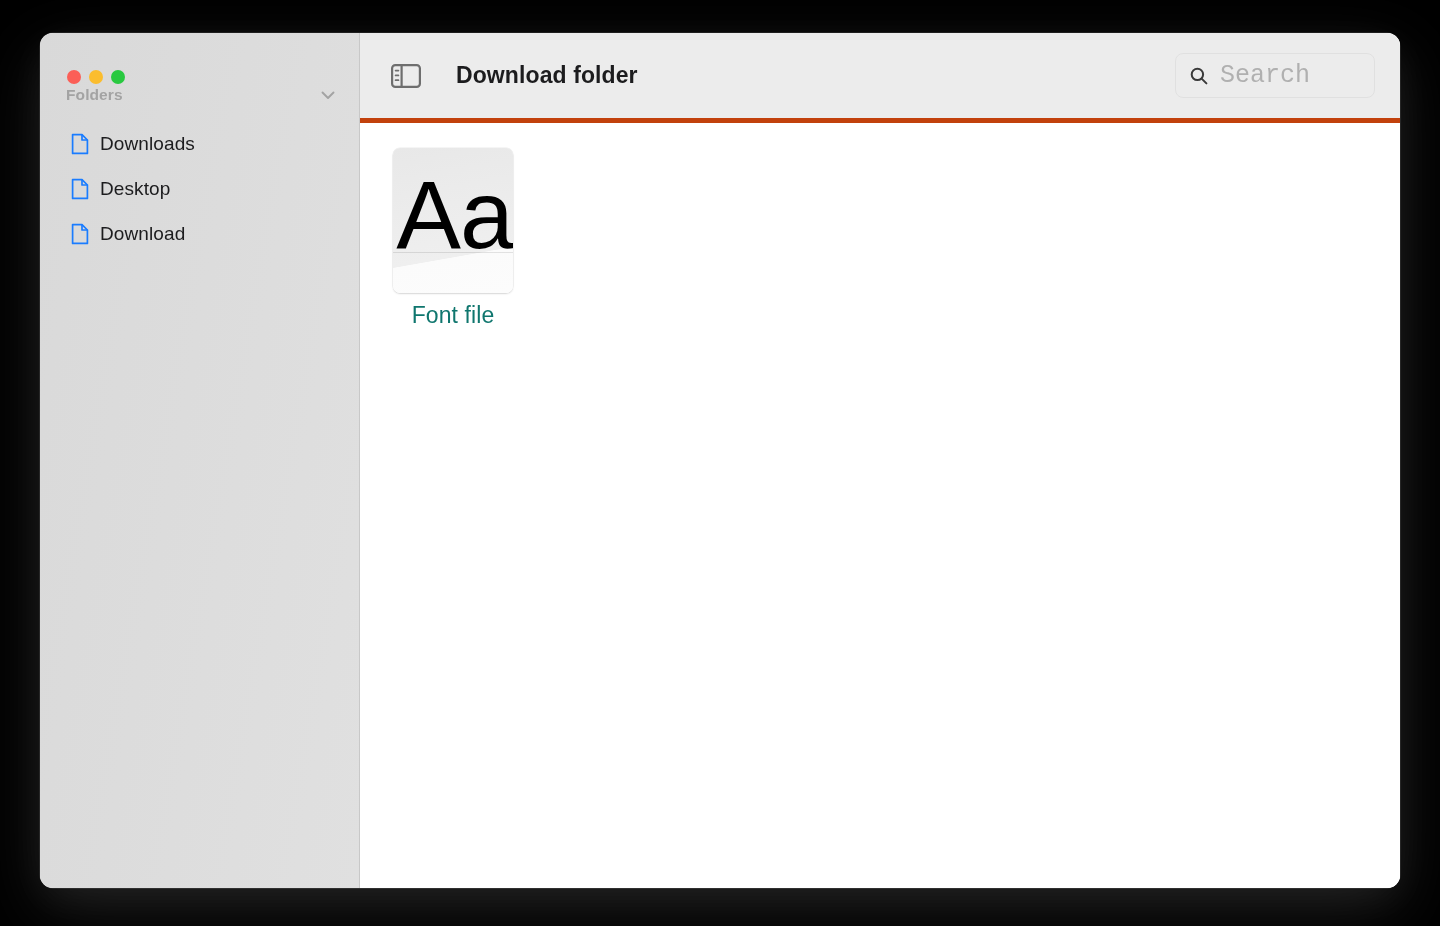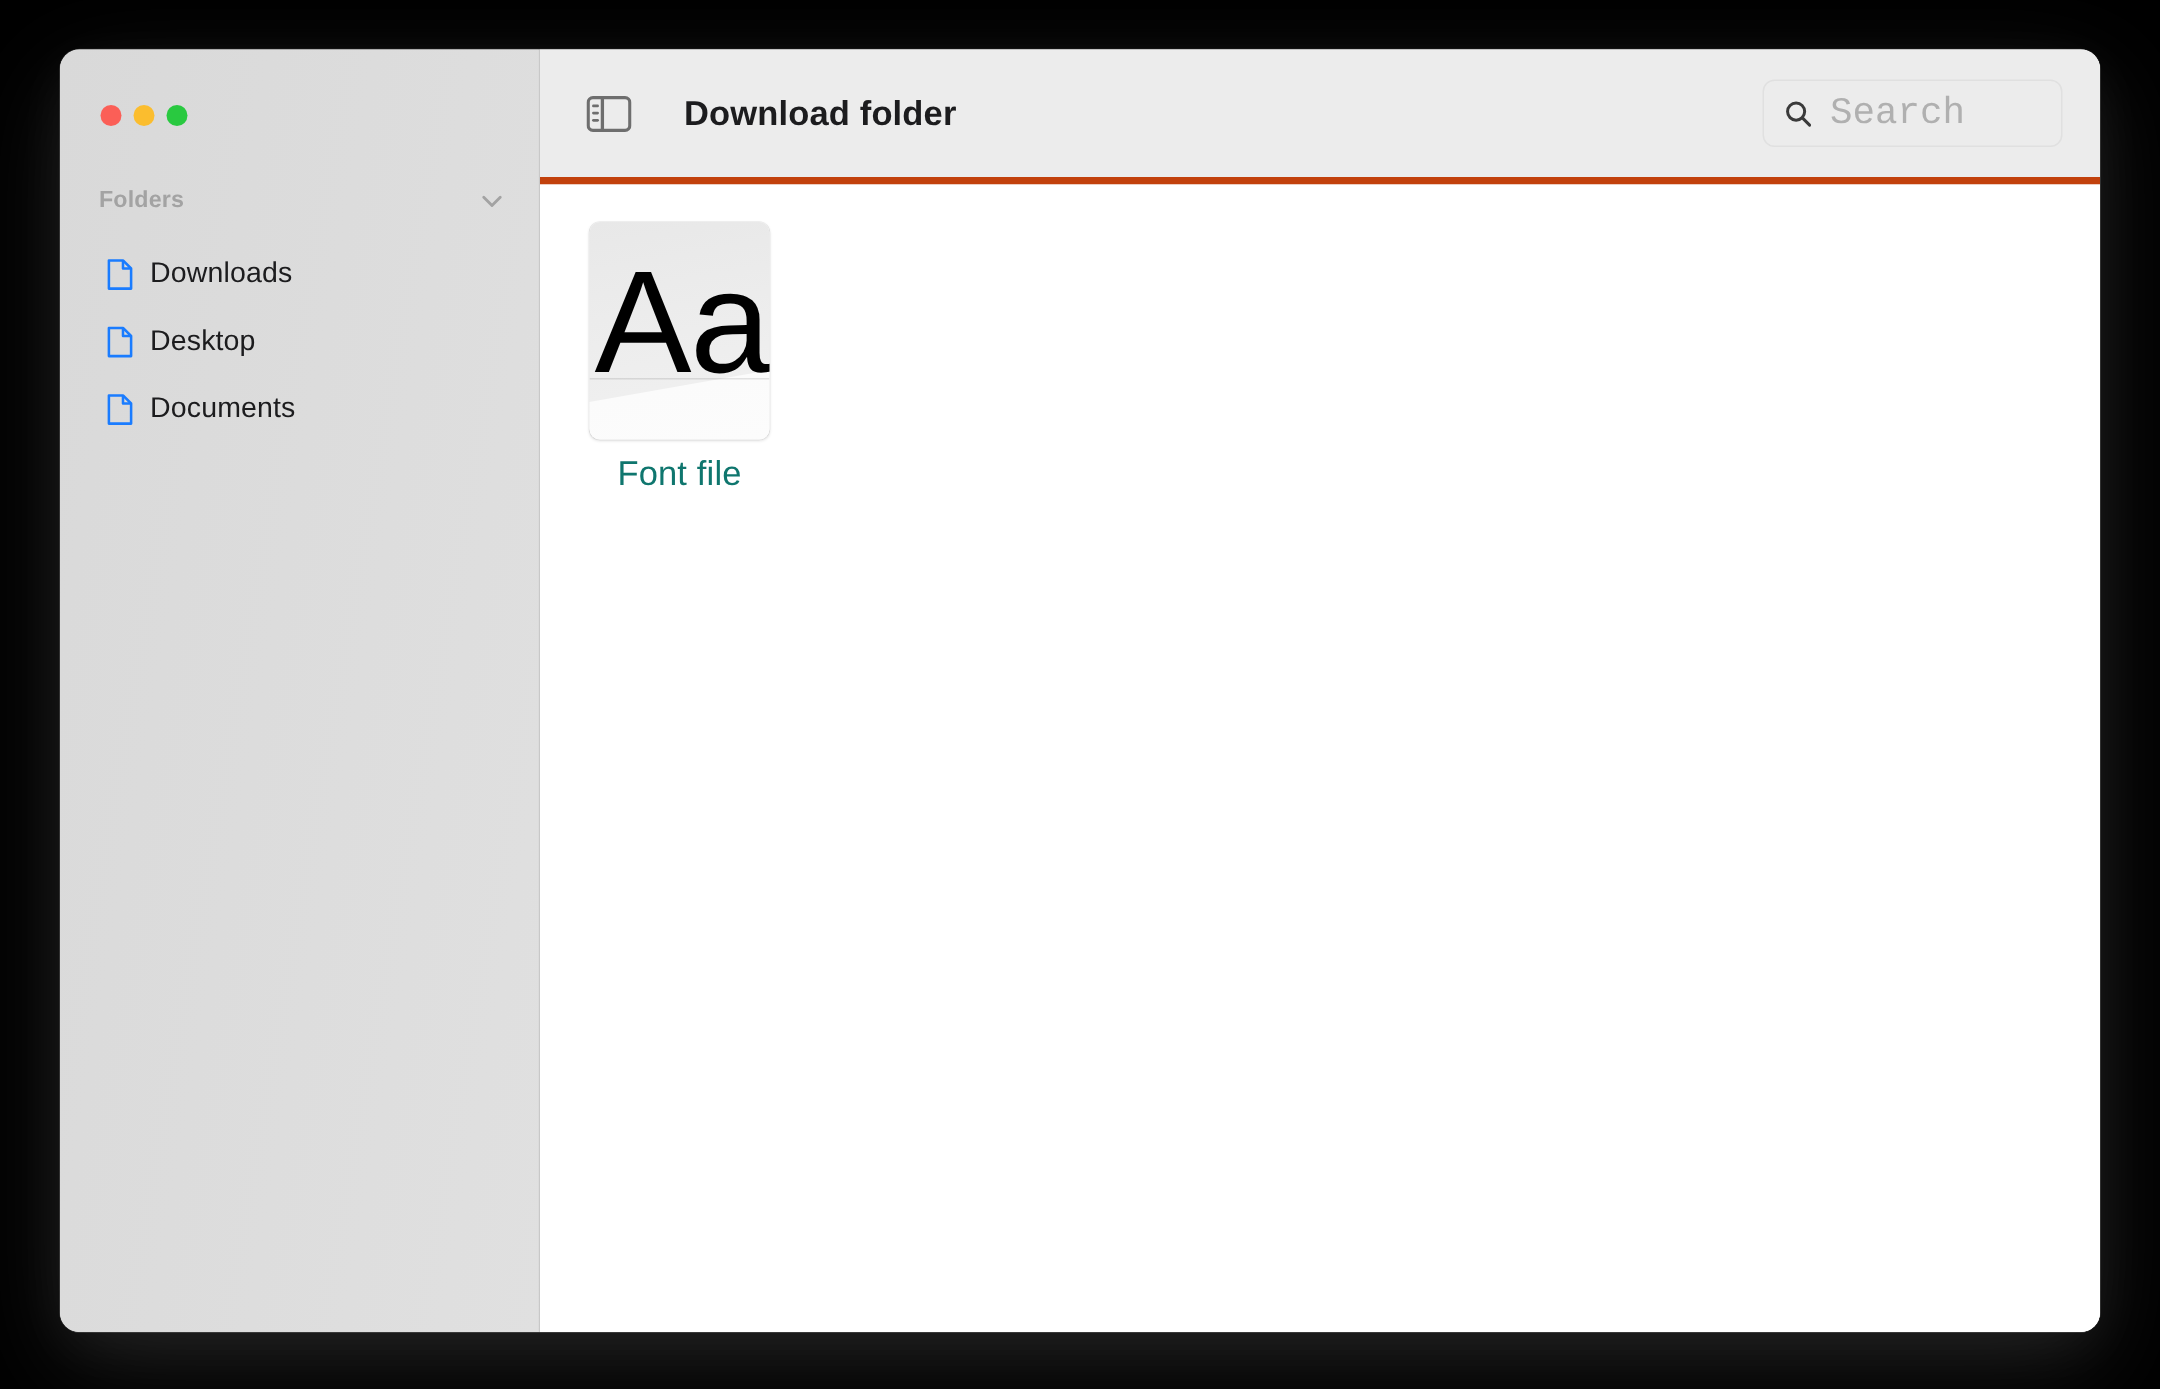--- a/index.html
+++ b/index.html
@@ -54,21 +54,20 @@
     width: 14px;
     height: 14px;
     border-radius: 50%;
     display: block;
   }
   .light.close   { background: #fb5f57; }
   .light.minimize{ background: #fbbd2e; }
   .light.zoom    { background: #29c940; }
 
   #sidebar-section {
-    margin-top: 39px;
   }
 
   #folders-header {
     display: flex;
     align-items: center;
     justify-content: space-between;
     padding: 0 21px 0 26px;
     height: 22px;
   }
   #folders-header .title {
@@ -277,21 +276,21 @@
           <span class="label">Desktop</span>
         </li>
 
         <li class="folder-item">
           <span class="doc-icon">
             <svg width="18" height="22" viewBox="0 0 18 22" fill="none">
               <path d="M1.6 1.6 H11 L16.4 7 V20.4 H1.6 Z" stroke="#1a7cff" stroke-width="1.7" stroke-linejoin="round" fill="none"></path>
               <path d="M11 1.6 V7 H16.4" stroke="#1a7cff" stroke-width="1.7" stroke-linejoin="round" fill="none"></path>
             </svg>
           </span>
-          <span class="label">Documents</span>
+          <span class="label">Download</span>
         </li>
 
 
       </ul>
     </div>
   </aside>
 
   <section id="main">
 
     <div id="toolbar">

